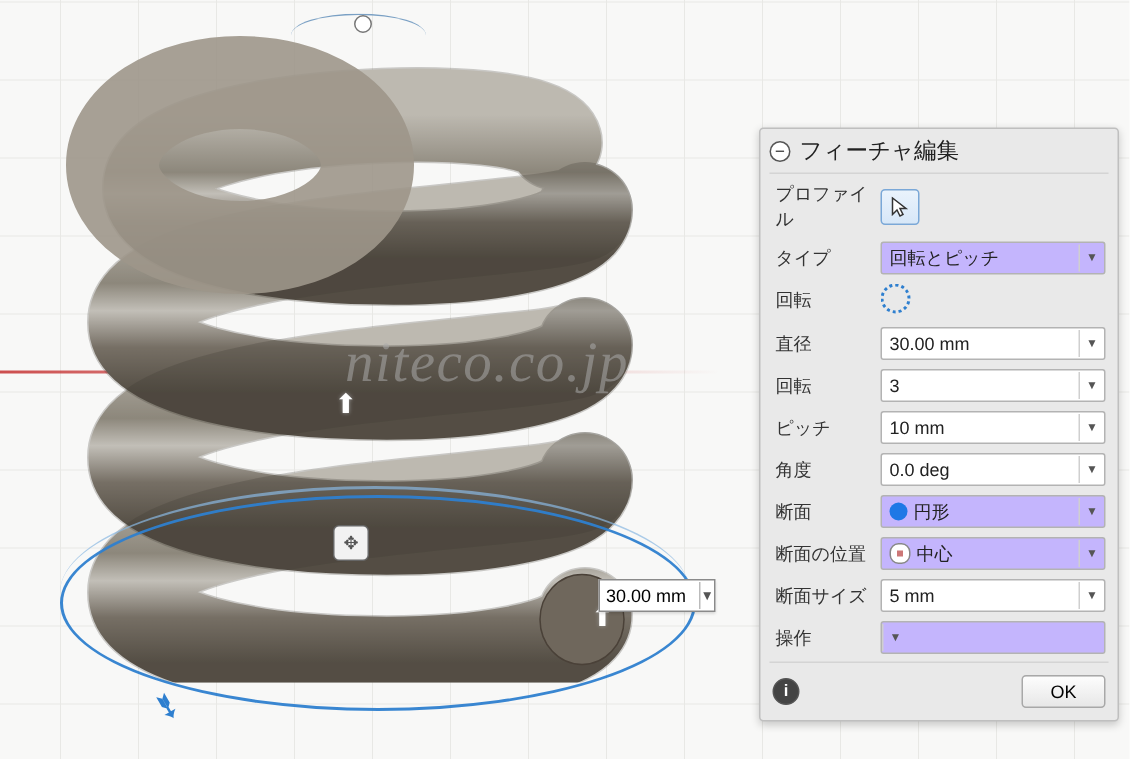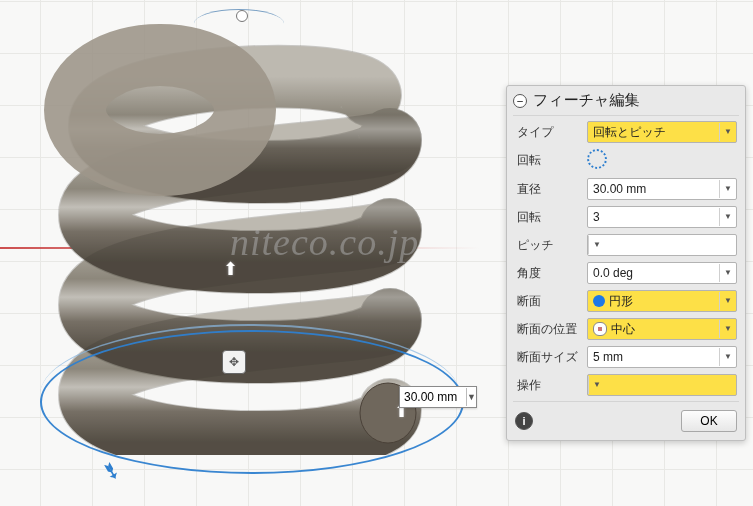--- a/index.html
+++ b/index.html
@@ -42,21 +42,21 @@
   .panel-header .title { font-size:15px; color:#222; }
   .row { display:flex; align-items:center; padding:3px 8px 3px 10px; gap:6px; }
   .row .label { width:64px; color:#333; }
   .row .field { flex:1; }
   .field.box {
     display:flex; align-items:center; height:20px; background:#fff; border:1px solid #b3b3b3;
     border-radius:2px;
   }
   .field.box .val { flex:1; padding:0 5px; color:#222; white-space:nowrap; overflow:hidden; }
   .field.box .dd { width:16px; text-align:center; border-left:1px solid #cfcfcf; font-size:8px; color:#555; line-height:18px; }
-  .field.box.shade { background:#fde047; }
+  .field.box.shade { background:#c4b5fd; }
   .icon-btn {
     width:24px; height:22px; border:1px solid #7aa8d8; background:linear-gradient(#eaf3fc,#d7e7f8);
     border-radius:3px; display:flex; align-items:center; justify-content:center;
   }
   .swatch { display:inline-block; width:12px; height:12px; border-radius:6px; margin-right:4px; vertical-align:middle; }
   .swatch.blue { background:#1e78e6; }
   .swatch.small { width:10px;height:14px;border:1px solid #888;background:#fff; border-radius:2px; margin-right:4px; position:relative;}
   .swatch.small::after{content:"";position:absolute;left:3px;top:3px;width:4px;height:8px;background:#eedc82;}
   .swatch.center { width:12px;height:12px;border:1px solid #888;background:#fff;margin-right:4px; position:relative;}
   .swatch.center::after{content:"";position:absolute;left:4px;top:4px;width:4px;height:4px;background:#c77;}
@@ -123,20 +123,28 @@
     <div class="dd">▼</div>
   </div>
 
   <div class="panel">
     <div class="panel-header">
       <div class="collapse">–</div>
       <div class="title">フィーチャ編集</div>
     </div>
     <div class="sep"></div>
 
+    <div class="row">
+      <div class="label">プロファイル</div>
+      <div class="icon-btn">
+        <svg width="14" height="14">
+            <path d="M2 1 L2 12 L5 9 L7 13 L9 12 L7 8 L11 8 Z" fill="#fff" stroke="#333" stroke-width="1"></path>
+          </svg>
+      </div>
+    </div>
 
     <div class="row">
       <div class="label">タイプ</div>
       <div class="field box shade">
         <div class="val">回転とピッチ</div>
         <div class="dd">▼</div>
       </div>
     </div>
 
     <div class="row">
@@ -156,20 +164,21 @@
       <div class="label">回転</div>
       <div class="field box">
         <div class="val">3</div>
         <div class="dd">▼</div>
       </div>
     </div>
 
     <div class="row">
       <div class="label">ピッチ</div>
       <div class="field box">
+        <div class="val">10 mm</div>
         <div class="dd">▼</div>
       </div>
     </div>
 
     <div class="row">
       <div class="label">角度</div>
       <div class="field box">
         <div class="val">0.0 deg</div>
         <div class="dd">▼</div>
       </div>

